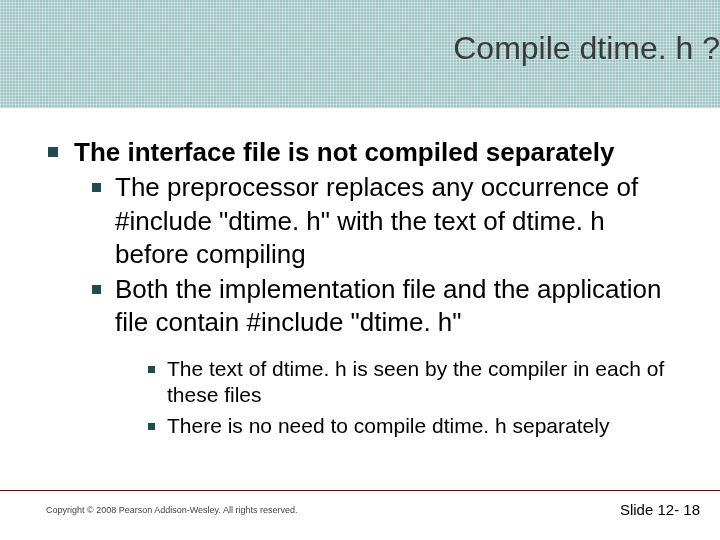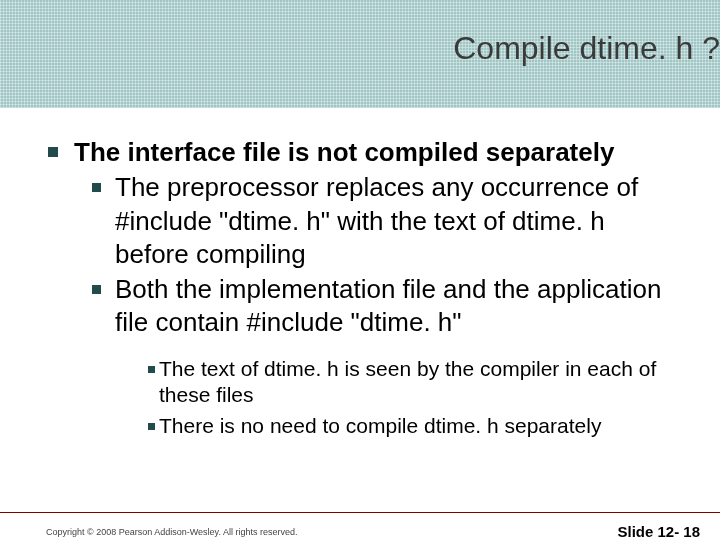--- a/index.html
+++ b/index.html
@@ -31,34 +31,34 @@
     color: #000;
   }
   .b1 { display: flex; margin-bottom: 2px; }
   .b1 .sq { width: 10px; height: 10px; background: #224c4c; margin-top: 11px; flex: 0 0 10px; }
   .b1 .txt { font-size: 26px; line-height: 1.28; margin-left: 16px; font-weight: bold; }
   .b2 { display: flex; margin: 2px 0 0 44px; }
   .b2 .sq { width: 9px; height: 9px; background: #224c4c; margin-top: 12px; flex: 0 0 9px; }
   .b2 .txt { font-size: 26px; line-height: 1.28; margin-left: 14px; }
   .b3 { display: flex; margin: 4px 0 0 100px; }
   .b3 .sq { width: 7px; height: 7px; background: #224c4c; margin-top: 10px; flex: 0 0 7px; }
-  .b3 .txt { font-size: 21px; line-height: 1.28; margin-left: 4px; }
+  .b3 .txt { font-size: 21px; line-height: 1.28; margin-left: 12px; }
   .gap { height: 12px; }
   .footer {
     position: absolute;
     left: 0; bottom: 0;
     width: 720px;
     border-top: 1px solid #800000;
-    padding: 10px 20px 0 46px;
+    padding: 10px 20px 22px 46px;
     display: flex;
     justify-content: space-between;
     align-items: center;
   }
   .copyright { font-size: 9px; color: #444; }
-  .slidenum { font-size: 15px; font-weight: bold; color: #000; }
+  .slidenum { font-size: 15px; font-weight: normal; color: #000; }
 </style>
 </head>
 <body>
 
 <div class="header">
   <h1 class="title">Compile dtime. h ?</h1>
 </div>
 
 <div class="content">
 

